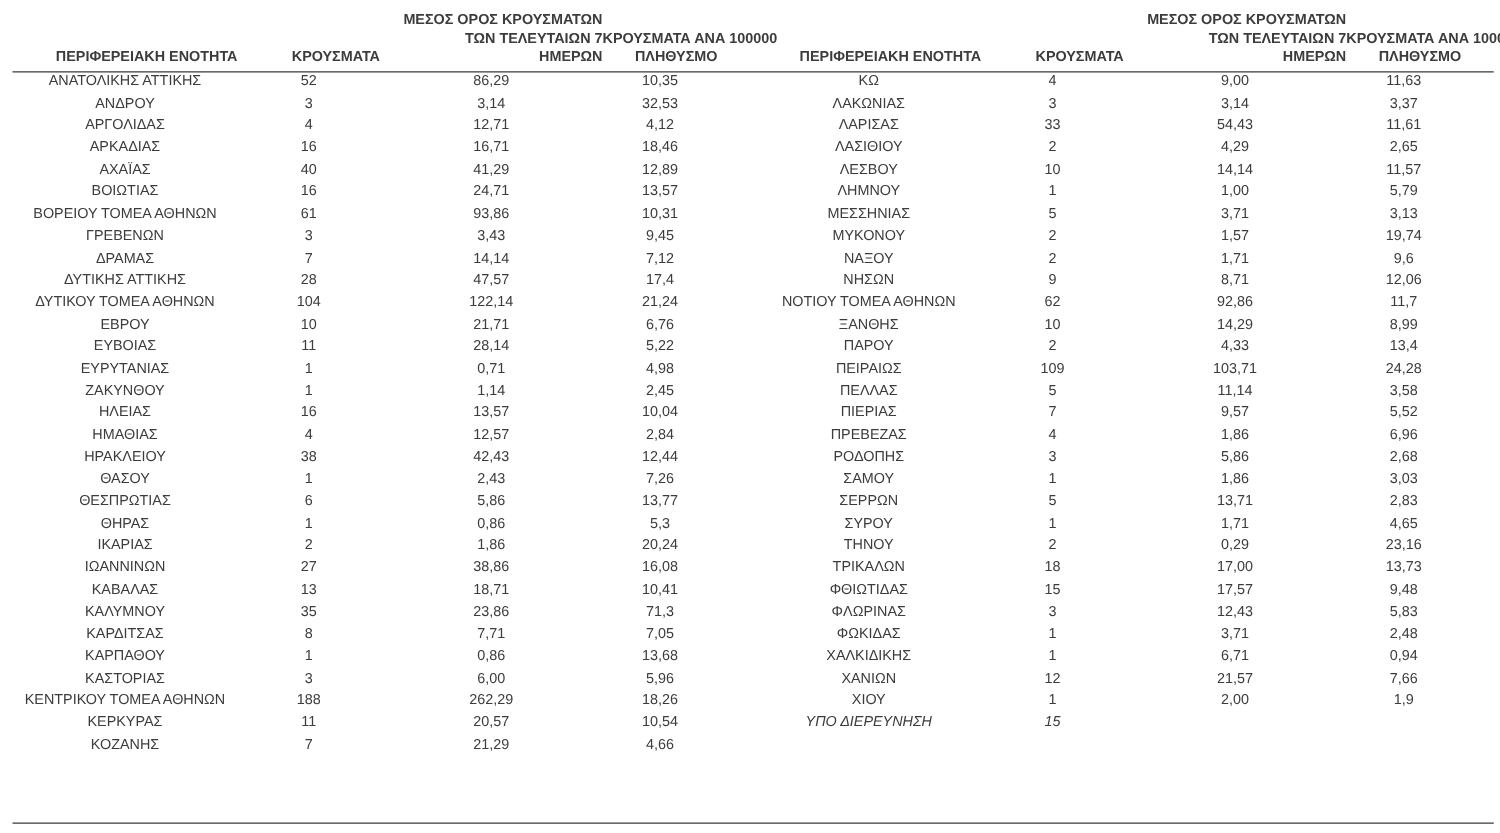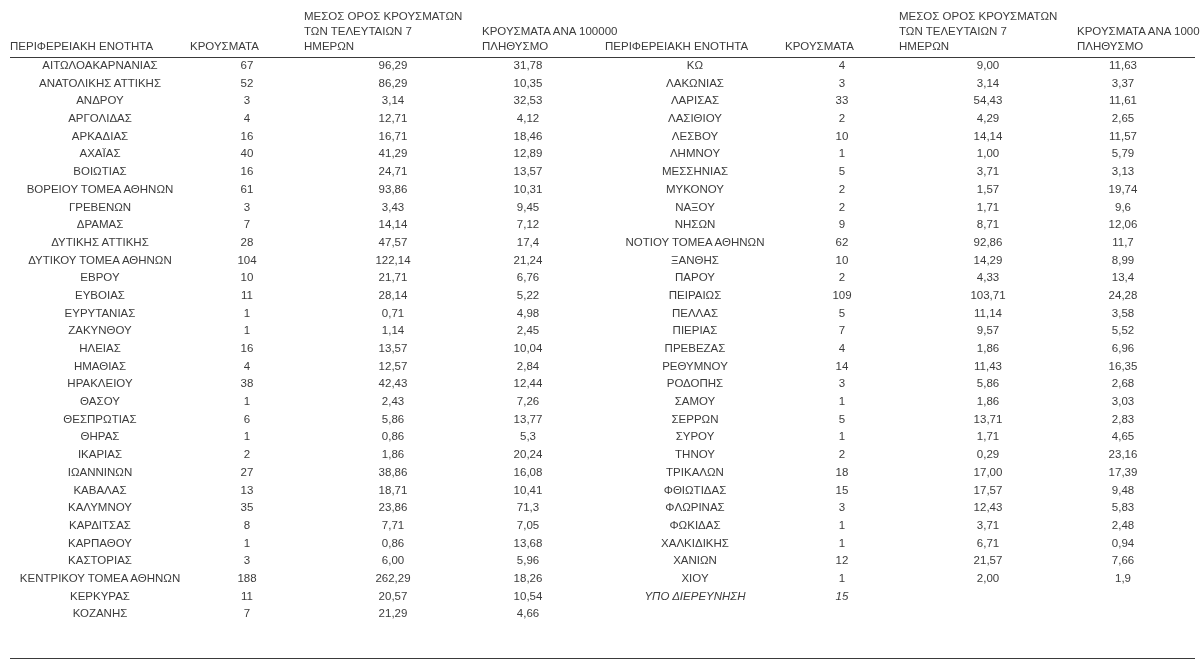--- a/index.html
+++ b/index.html
@@ -22,22 +22,22 @@
   table.t.right{left:605px;}
   col.c-region{width:180px;}
   col.c-cases{width:114px;}
   col.c-avg7{width:178px;}
   col.c-per100k{width:92px;}
   th{
     height:49px;
     box-sizing:border-box;
     padding:0 0 3px 0;
     vertical-align:bottom;
-    text-align:left;
-    font-weight:normal;
+    text-align:right;
+    font-weight:bold;
     font-size:11.5px;
     line-height:15px;
     white-space:pre;
   }
   td{
     height:17.68px;
     line-height:17.68px;
     padding:0;
     text-align:center;
     font-size:11.5px;
@@ -76,26 +76,20 @@
         <th>ΚΡΟΥΣΜΑΤΑ</th>
         <th>ΜΕΣΟΣ ΟΡΟΣ ΚΡΟΥΣΜΑΤΩΝ
 ΤΩΝ ΤΕΛΕΥΤΑΙΩΝ 7
 ΗΜΕΡΩΝ</th>
         <th>ΚΡΟΥΣΜΑΤΑ ΑΝΑ 100000
 ΠΛΗΘΥΣΜΟ</th>
       </tr>
     </thead>
     <tbody>
         <tr>
-          <td>ΑΙΤΩΛΟΑΚΑΡΝΑΝΙΑΣ</td>
-          <td>67</td>
-          <td>96,29</td>
-          <td>31,78</td>
-        </tr>
-        <tr>
           <td>ΑΝΑΤΟΛΙΚΗΣ ΑΤΤΙΚΗΣ</td>
           <td>52</td>
           <td>86,29</td>
           <td>10,35</td>
         </tr>
         <tr>
           <td>ΑΝΔΡΟΥ</td>
           <td>3</td>
           <td>3,14</td>
           <td>32,53</td>
@@ -392,26 +386,20 @@
           <td>9,57</td>
           <td>5,52</td>
         </tr>
         <tr>
           <td>ΠΡΕΒΕΖΑΣ</td>
           <td>4</td>
           <td>1,86</td>
           <td>6,96</td>
         </tr>
         <tr>
-          <td>ΡΕΘΥΜΝΟΥ</td>
-          <td>14</td>
-          <td>11,43</td>
-          <td>16,35</td>
-        </tr>
-        <tr>
           <td>ΡΟΔΟΠΗΣ</td>
           <td>3</td>
           <td>5,86</td>
           <td>2,68</td>
         </tr>
         <tr>
           <td>ΣΑΜΟΥ</td>
           <td>1</td>
           <td>1,86</td>
           <td>3,03</td>
@@ -431,21 +419,21 @@
         <tr>
           <td>ΤΗΝΟΥ</td>
           <td>2</td>
           <td>0,29</td>
           <td>23,16</td>
         </tr>
         <tr>
           <td>ΤΡΙΚΑΛΩΝ</td>
           <td>18</td>
           <td>17,00</td>
-          <td>17,39</td>
+          <td>13,73</td>
         </tr>
         <tr>
           <td>ΦΘΙΩΤΙΔΑΣ</td>
           <td>15</td>
           <td>17,57</td>
           <td>9,48</td>
         </tr>
         <tr>
           <td>ΦΛΩΡΙΝΑΣ</td>
           <td>3</td>

